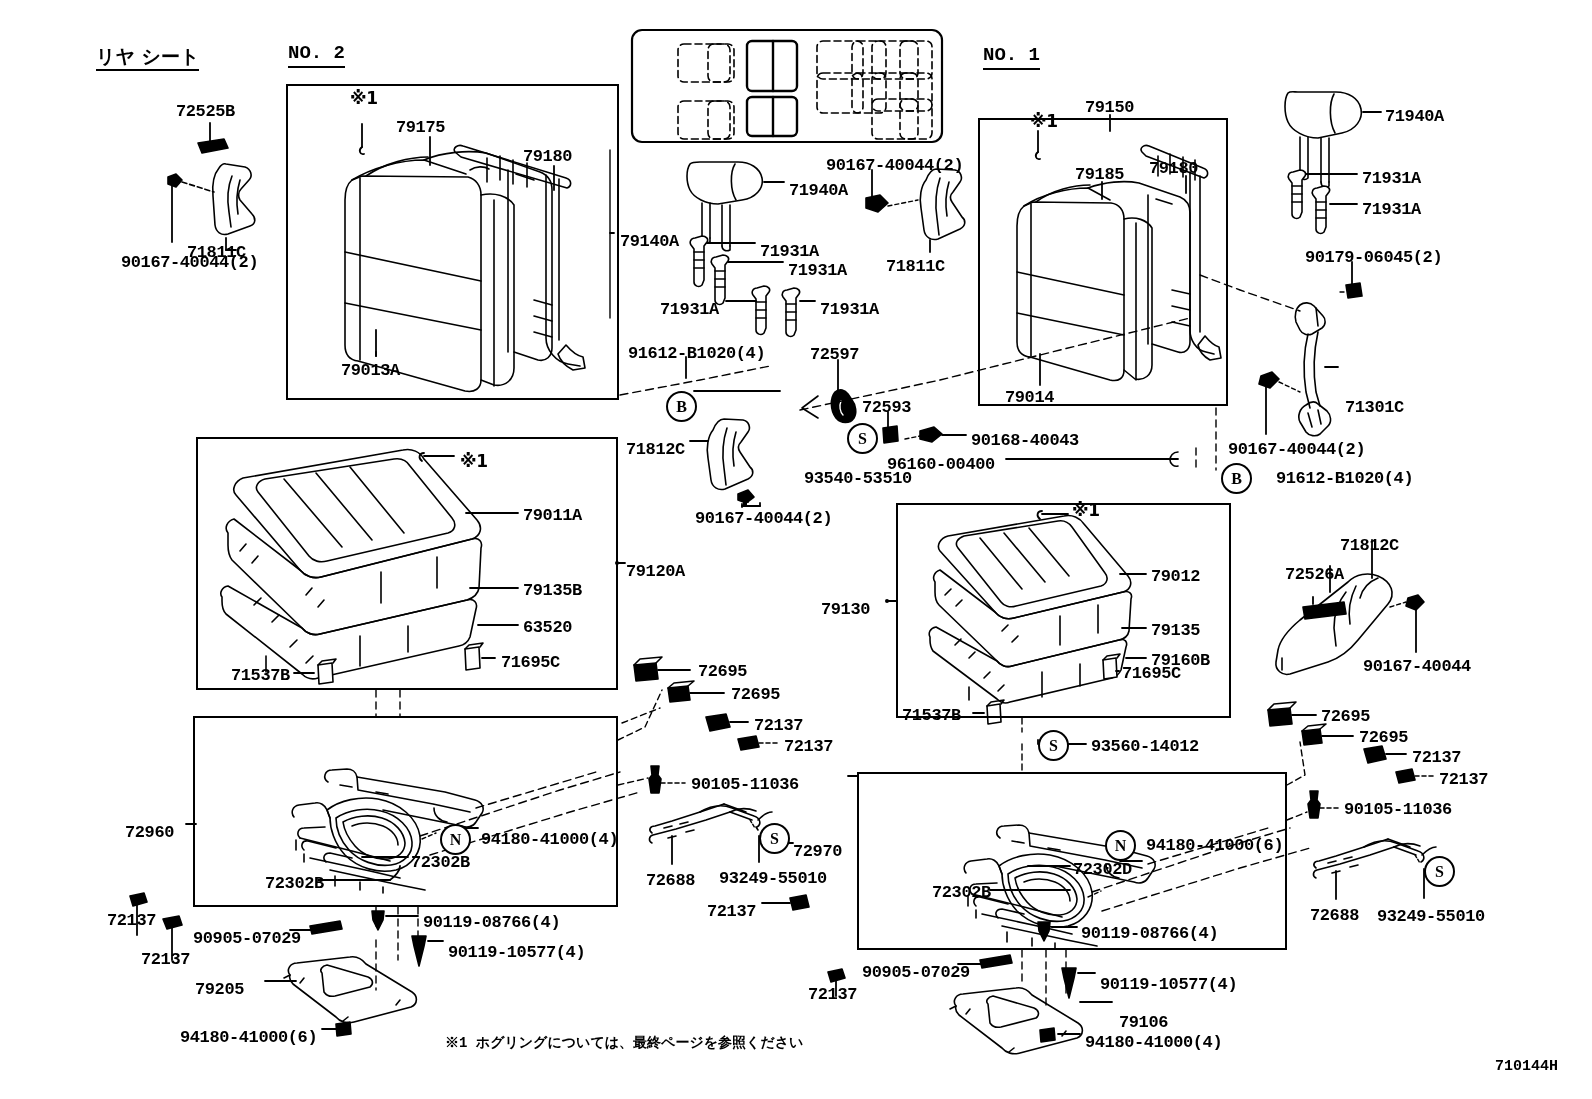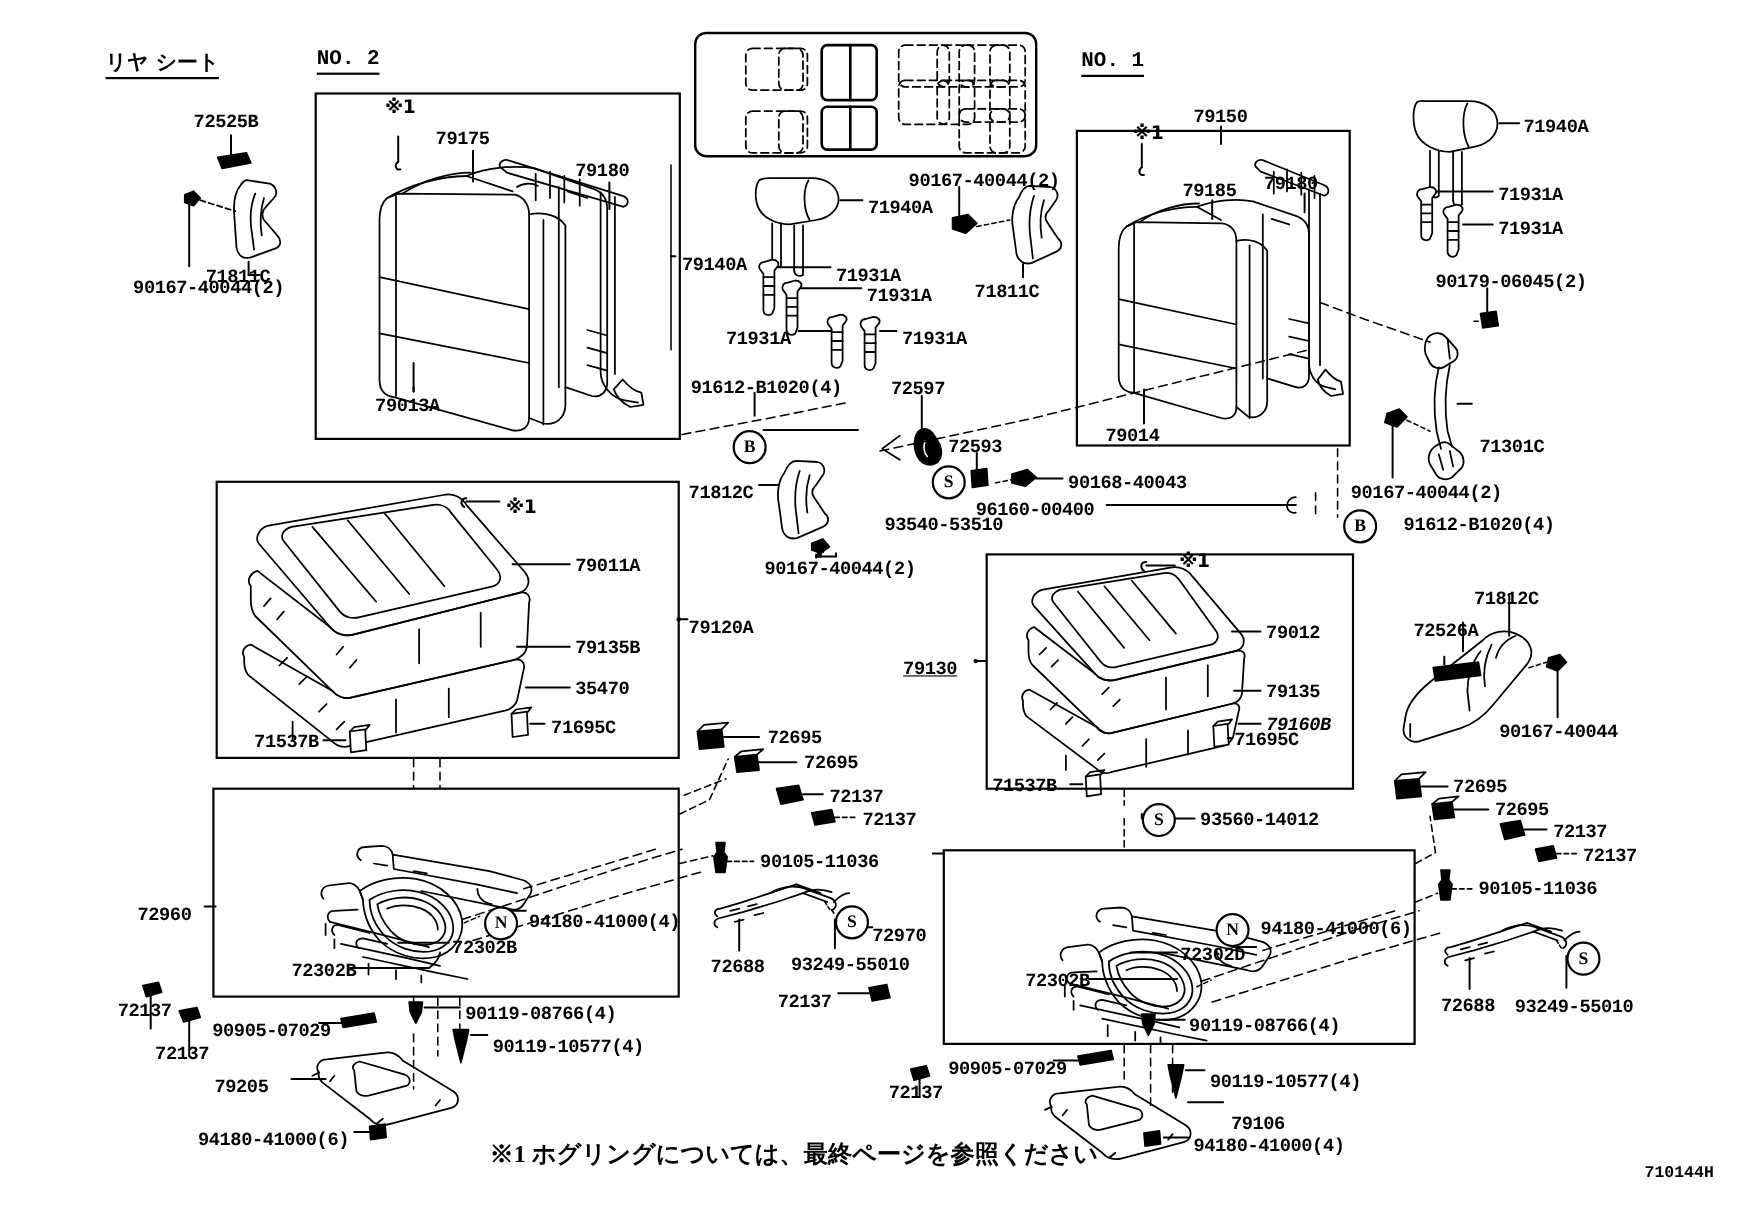--- a/index.html
+++ b/index.html
@@ -6,22 +6,22 @@
   body{width:1592px;height:1099px;position:relative;overflow:hidden;
        font-family:"Liberation Mono","DejaVu Sans Mono",monospace;color:#000;}
   #sheet{position:absolute;left:0;top:0;width:1592px;height:1099px;}
   svg.layer{position:absolute;left:0;top:0;width:1592px;height:1099px;overflow:visible;}
   .lbl{position:absolute;font-family:"Liberation Mono","DejaVu Sans Mono",monospace;
        font-weight:bold;font-size:17px;letter-spacing:-0.4px;white-space:nowrap;line-height:1;}
   .hdr{position:absolute;font-weight:bold;font-size:19px;white-space:nowrap;
        font-family:"Liberation Mono","DejaVu Sans Mono",monospace;}
   .hdr u{text-decoration:none;border-bottom:2px solid #000;padding-bottom:2px;}
   .jp{font-family:"DejaVu Sans","Liberation Sans",sans-serif;font-weight:bold;}
-  .footer{position:absolute;font-size:22px;font-weight:bold;
-          font-family:Liberation Serif, serif;white-space:nowrap;}
+  .footer{position:absolute;font-size:14px;font-weight:bold;
+          font-family:Liberation Mono, monospace;white-space:nowrap;}
   .code{position:absolute;font-size:15px;font-weight:bold;
         font-family:"Liberation Mono","DejaVu Sans Mono",monospace;}
   .gbox{position:absolute;border:2px solid #000;box-sizing:border-box;}
   .circ{position:absolute;width:27px;height:27px;border:2px solid #000;border-radius:50%;
         display:flex;align-items:center;justify-content:center;font-weight:bold;font-size:16px;
         font-family:"Liberation Serif",serif;background:#fff;}
 </style>
 </head>
 <body>
 
@@ -558,21 +558,21 @@
       <div class="lbl" style="left: 176px; top: 103px;">72525B</div>
       <div class="lbl" style="left: 187px; top: 244px;">71811C</div>
       <div class="lbl" style="left: 121px; top: 254px;">90167-40044(2)</div>
       <div class="lbl jp" style="left: 350px; top: 90px;">※1</div>
       <div class="lbl" style="left: 396px; top: 119px;">79175</div>
       <div class="lbl" style="left: 523px; top: 148px;">79180</div>
       <div class="lbl" style="left: 341px; top: 362px;">79013A</div>
       <div class="lbl" style="left: 523px; top: 507px;">79011A</div>
       <div class="lbl jp" style="left: 460px; top: 453px;">※1</div>
       <div class="lbl" style="left: 523px; top: 582px;">79135B</div>
-      <div class="lbl" style="left: 523px; top: 619px;">35470</div>
+      <div class="lbl" style="left: 523px; top: 619px;">63520</div>
       <div class="lbl" style="left: 501px; top: 654px;">71695C</div>
       <div class="lbl" style="left: 231px; top: 667px;">71537B</div>
       <div class="lbl" style="left: 626px; top: 563px;">79120A</div>
       <div class="lbl" style="left: 125px; top: 824px;">72960</div>
       <div class="lbl" style="left: 481px; top: 831px;">94180-41000(4)</div>
       <div class="lbl" style="left: 411px; top: 854px;">72302B</div>
       <div class="lbl" style="left: 265px; top: 875px;">72302B</div>
       <div class="lbl" style="left: 107px; top: 912px;">72137</div>
       <div class="lbl" style="left: 141px; top: 951px;">72137</div>
       <div class="lbl" style="left: 193px; top: 930px;">90905-07029</div>
@@ -603,23 +603,23 @@
       <div class="lbl" style="left: 1005px; top: 389px;">79014</div>
       <div class="lbl" style="left: 1385px; top: 108px;">71940A</div>
       <div class="lbl" style="left: 1362px; top: 170px;">71931A</div>
       <div class="lbl" style="left: 1362px; top: 201px;">71931A</div>
       <div class="lbl" style="left: 1305px; top: 249px;">90179-06045(2)</div>
       <div class="lbl" style="left: 1345px; top: 364px; margin-top: 35px;">71301C</div>
       <div class="lbl" style="left: 1228px; top: 441px;">90167-40044(2)</div>
       <div class="lbl" style="left: 1276px; top: 470px;">91612-B1020(4)</div>
       <div class="lbl jp" style="left: 1072px; top: 502px;">※1</div>
       <div class="lbl" style="left: 1151px; top: 568px;">79012</div>
-      <div class="lbl" style="left: 821px; top: 601px; text-decoration: underline;">79130</div>
+      <div class="lbl" style="left: 821px; top: 601px;">79130</div>
       <div class="lbl" style="left: 1151px; top: 622px;">79135</div>
-      <div class="lbl" style="left: 1151px; top: 652px; font-style: italic;">79160B</div>
+      <div class="lbl" style="left: 1151px; top: 652px;">79160B</div>
       <div class="lbl" style="left: 1122px; top: 665px;">71695C</div>
       <div class="lbl" style="left: 902px; top: 707px;">71537B</div>
       <div class="lbl" style="left: 1091px; top: 738px; text-align: right;">93560-14012</div>
       <div class="lbl" style="left: 1340px; top: 537px;">71812C</div>
       <div class="lbl" style="left: 1285px; top: 566px;">72526A</div>
       <div class="lbl" style="left: 1363px; top: 658px;">90167-40044</div>
       <div class="lbl" style="left: 698px; top: 663px;">72695</div>
       <div class="lbl" style="left: 731px; top: 686px;">72695</div>
       <div class="lbl" style="left: 754px; top: 717px;">72137</div>
       <div class="lbl" style="left: 784px; top: 738px;">72137</div>

